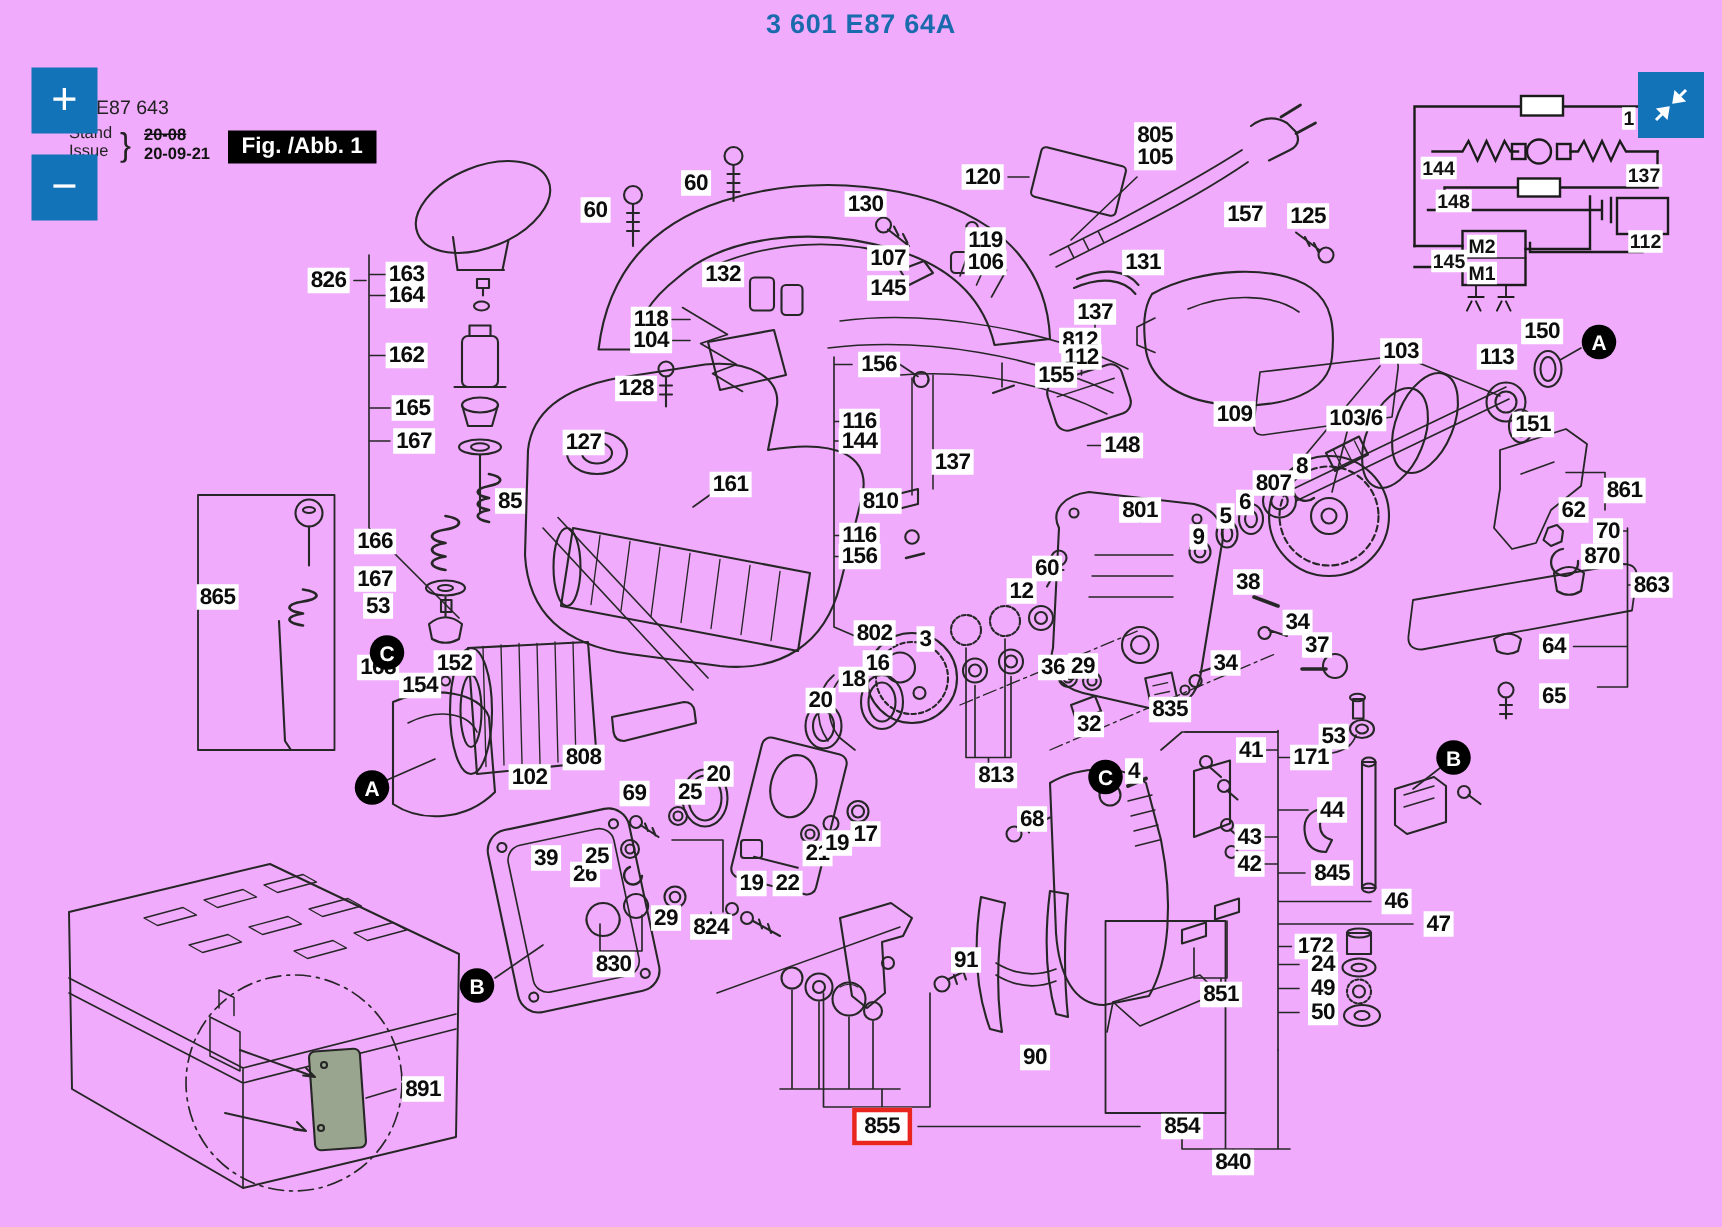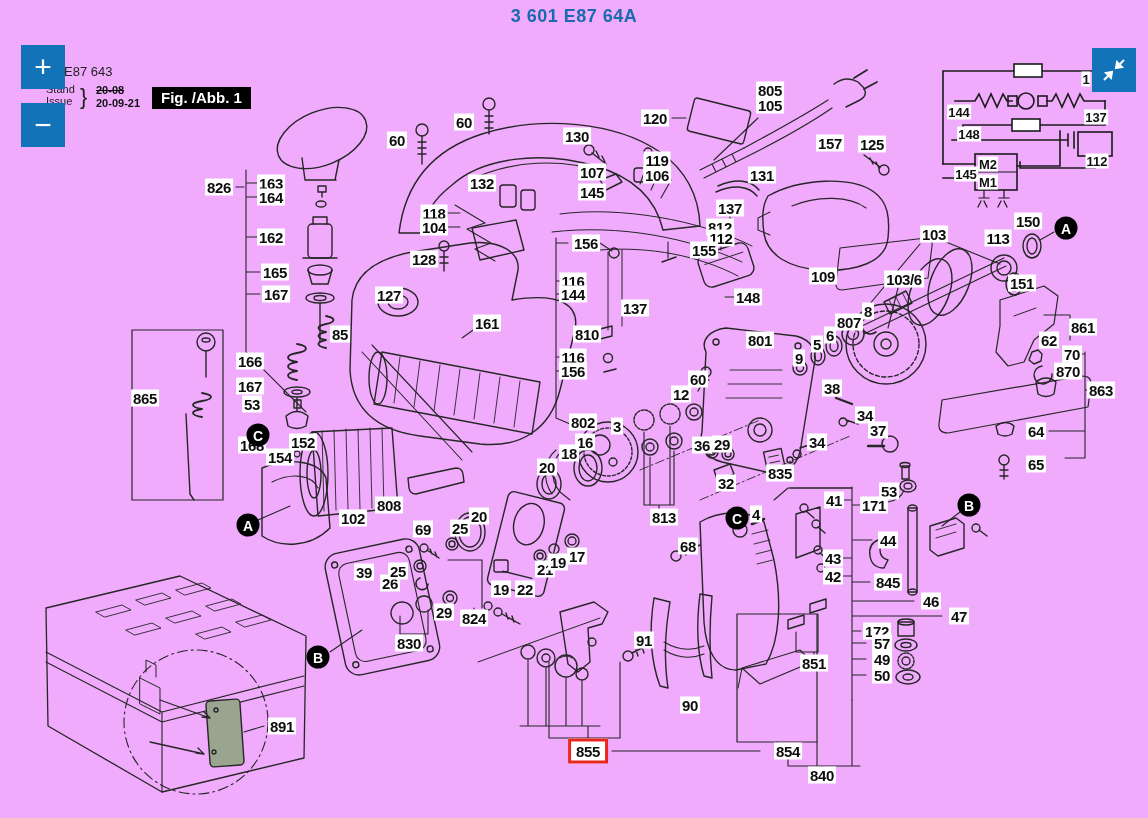--- a/index.html
+++ b/index.html
@@ -507,21 +507,21 @@
       <div class="part-label" style="left: 834px; top: 500px;">41</div>
       <div class="part-label" style="left: 889px; top: 491px;">53</div>
       <div class="part-label" style="left: 874px; top: 505px;">171</div>
       <div class="part-label" style="left: 888px; top: 540px;">44</div>
       <div class="part-label" style="left: 833px; top: 558px;">43</div>
       <div class="part-label" style="left: 833px; top: 576px;">42</div>
       <div class="part-label" style="left: 888px; top: 582px;">845</div>
       <div class="part-label" style="left: 931px; top: 601px;">46</div>
       <div class="part-label" style="left: 959px; top: 616px;">47</div>
       <div class="part-label" style="left: 877px; top: 631px;">172</div>
-      <div class="part-label" style="left: 882px; top: 643px;">57</div>
+      <div class="part-label" style="left: 882px; top: 643px;">24</div>
       <div class="part-label" style="left: 882px; top: 659px;">49</div>
       <div class="part-label" style="left: 882px; top: 675px;">50</div>
       <div class="part-label" style="left: 788px; top: 751px;">854</div>
       <div class="part-label" style="left: 822px; top: 775px;">840</div>
       <div class="part-label" style="left: 282px; top: 726px;">891</div>
       <div class="part-label hl" style="left: 588px; top: 751px;">855</div>
     </div>
   <div>
       <div class="badge" style="left: 1066px; top: 228px;">A</div>
       <div class="badge" style="left: 248px; top: 525px;">A</div>

